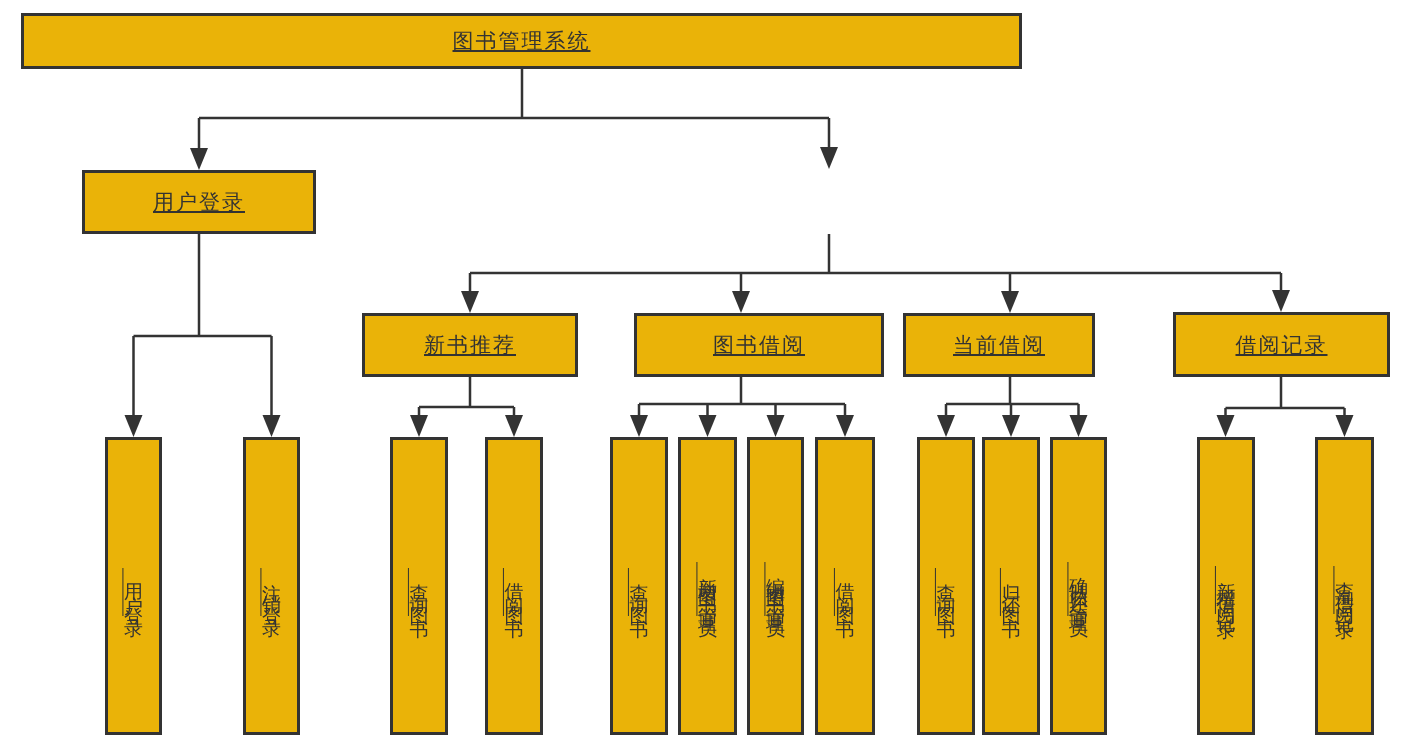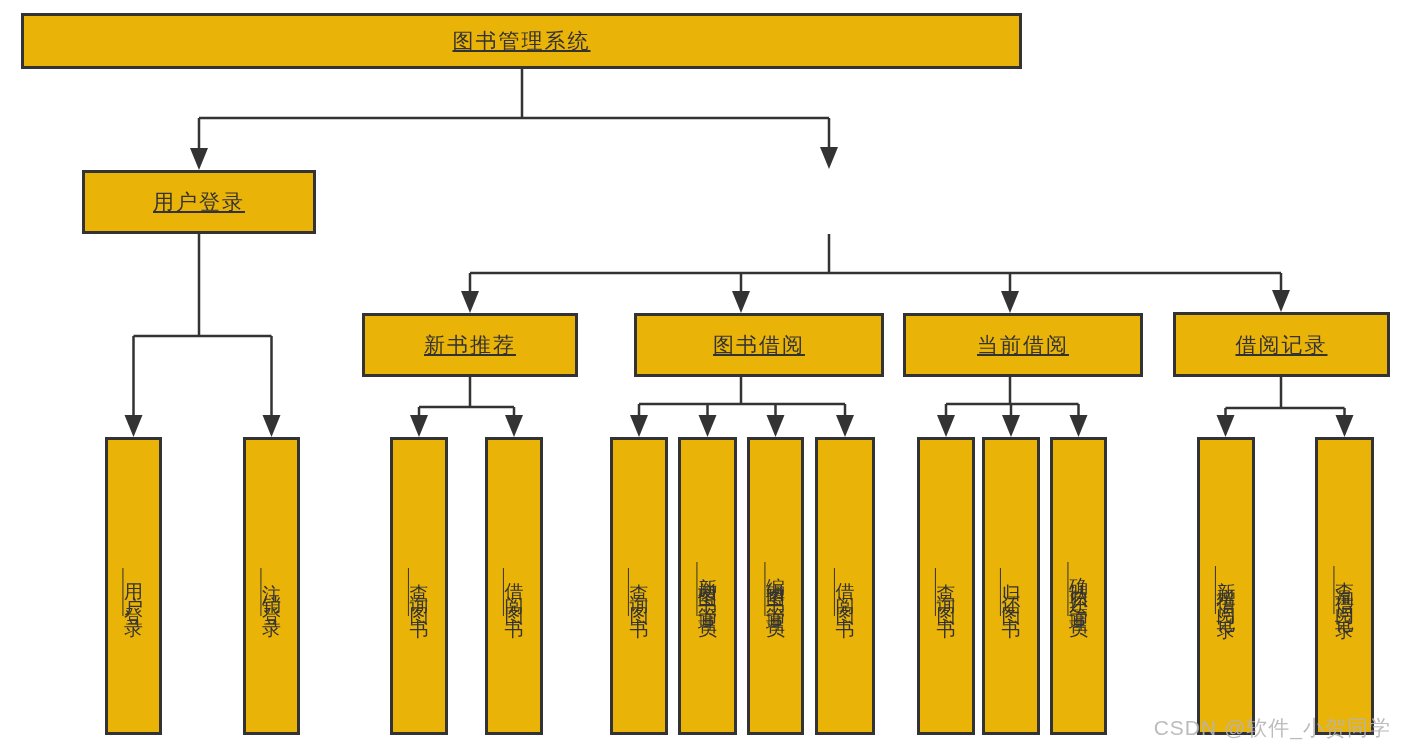--- a/index.html
+++ b/index.html
@@ -113,21 +113,21 @@
   <div class="box h" style="left:82px;top:170px;width:234px;height:64px">
     <span class="lbl">用户登录</span>
   </div>
 
   <div class="box h" style="left:362px;top:313px;width:216px;height:64px">
     <span class="lbl">新书推荐</span>
   </div>
   <div class="box h" style="left:634px;top:313px;width:250px;height:64px">
     <span class="lbl">图书借阅</span>
   </div>
-  <div class="box h" style="left:903px;top:313px;width:240px;height:64px">
+  <div class="box h" style="left:903px;top:313px;width:192px;height:64px">
     <span class="lbl">当前借阅</span>
   </div>
   <div class="box h" style="left:1173px;top:312px;width:217px;height:65px">
     <span class="lbl">借阅记录</span>
   </div>
 
   <div class="box v" style="left:105px;top:437px;width:57px;height:298px">
     <span class="vlbl v4">用户登录</span>
   </div>
   <div class="box v" style="left:243px;top:437px;width:57px;height:298px">
@@ -164,15 +164,14 @@
     <span class="vlbl v9">确认归还（管理员）</span>
   </div>
 
   <div class="box v" style="left:1197px;top:437px;width:58px;height:298px">
     <span class="vlbl v6">新增借阅记录</span>
   </div>
   <div class="box v" style="left:1315px;top:437px;width:59px;height:298px">
     <span class="vlbl v6">查询借阅记录</span>
   </div>
 
-  <div class="watermark">CSDN @软件_小贺同学</div>
 
 </div>
 
 </body></html>

